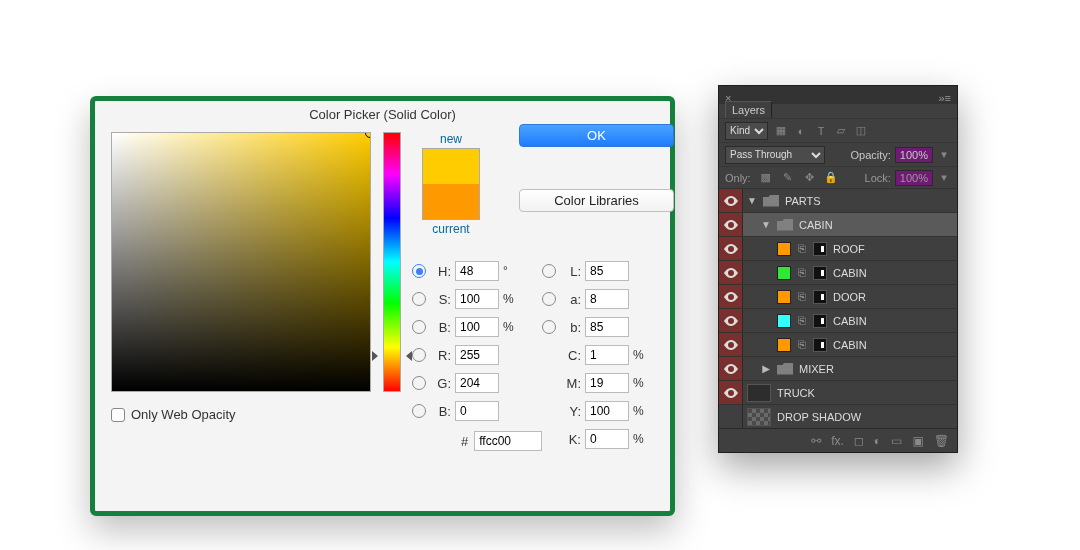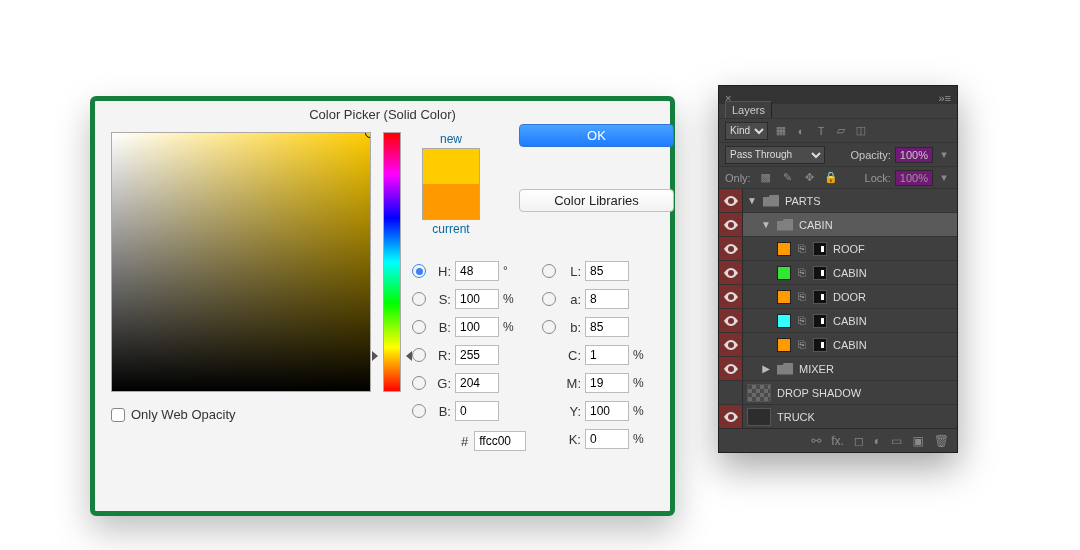--- a/index.html
+++ b/index.html
@@ -69,21 +69,21 @@
   .numgrid { position:absolute; left:317px; top:125px; width:260px; }
   .nrow { display:flex; align-items:center; height:28px; font-size:13px; color:#333; }
   .radio { width:14px; height:14px; border:1px solid #888; border-radius:50%; margin-right:3px; display:inline-flex; align-items:center; justify-content:center;}
   .radio.sel { border-color:#3b82f6;}
   .radio.sel::after{content:"";width:7px;height:7px;border-radius:50%;background:#3b82f6;}
   .lab { width:18px; text-align:right; }
   .colA { width:130px; display:flex; align-items:center; gap:4px;}
   .colB { width:130px; display:flex; align-items:center; gap:4px;}
   .inp, .inpW { height:20px; border:1px solid #bbb; background:#fff; font-size:12px; padding:0 4px; }
   .inp { width:44px; }
-  .inpW { width:52px; }
+  .inpW { width:68px; }
   .unit { width:14px; font-size:12px; }
   .hash-row { display:flex; align-items:center; gap:6px; margin-top:4px; padding-left: 49px;}
 
   
   .layers {
     position:absolute; left:718px; top:85px; width:240px;
     background:#3f3f3f; border:1px solid #1e1e1e; color:#c8c8c8;
     box-shadow: 0 15px 35px rgba(0,0,0,0.35); font-size:11px;
   }
   .layers .tabbar { height:18px; display:flex; align-items:flex-end; padding:0 6px; background:#333; justify-content:space-between;}
@@ -381,35 +381,35 @@
             <path fill="#ddd" d="M7 0C3 0 0 5 0 5s3 5 7 5 7-5 7-5-3-5-7-5zm0 8a3 3 0 110-6 3 3 0 010 6z"></path>
           </svg>
         </div>
         <div class="body">
           <span class="arrow">▶</span>
           <span class="folder"></span>
           <span class="lname">MIXER</span>
         </div>
       </div>
       <div class="lrow indent0">
+        <div class="eye">
+          <svg width="14" height="10" viewBox="0 0 14 10">
+            <path fill="#ddd" d="M7 0C3 0 0 5 0 5s3 5 7 5 7-5 7-5-3-5-7-5zm0 8a3 3 0 110-6 3 3 0 010 6z"></path>
+          </svg>
+        </div>
+        <div class="body">
+          <span class="thumb"></span>
+          <span class="lname">TRUCK</span>
+        </div>
+      </div>
+      <div class="lrow indent0">
         <div class="eye off"></div>
         <div class="body">
           <span class="thumb chk"></span>
           <span class="lname">DROP SHADOW</span>
-        </div>
-      </div>
-      <div class="lrow indent0">
-        <div class="eye">
-          <svg width="14" height="10" viewBox="0 0 14 10">
-            <path fill="#ddd" d="M7 0C3 0 0 5 0 5s3 5 7 5 7-5 7-5-3-5-7-5zm0 8a3 3 0 110-6 3 3 0 010 6z"></path>
-          </svg>
-        </div>
-        <div class="body">
-          <span class="thumb"></span>
-          <span class="lname">TRUCK</span>
         </div>
       </div>
     </div>
 
   <div class="footer">
     <span class="ic">⚯</span>
     <span class="ic">fx.</span>
     <span class="ic">◻</span>
     <span class="ic">◐</span>
     <span class="ic">▭</span>

